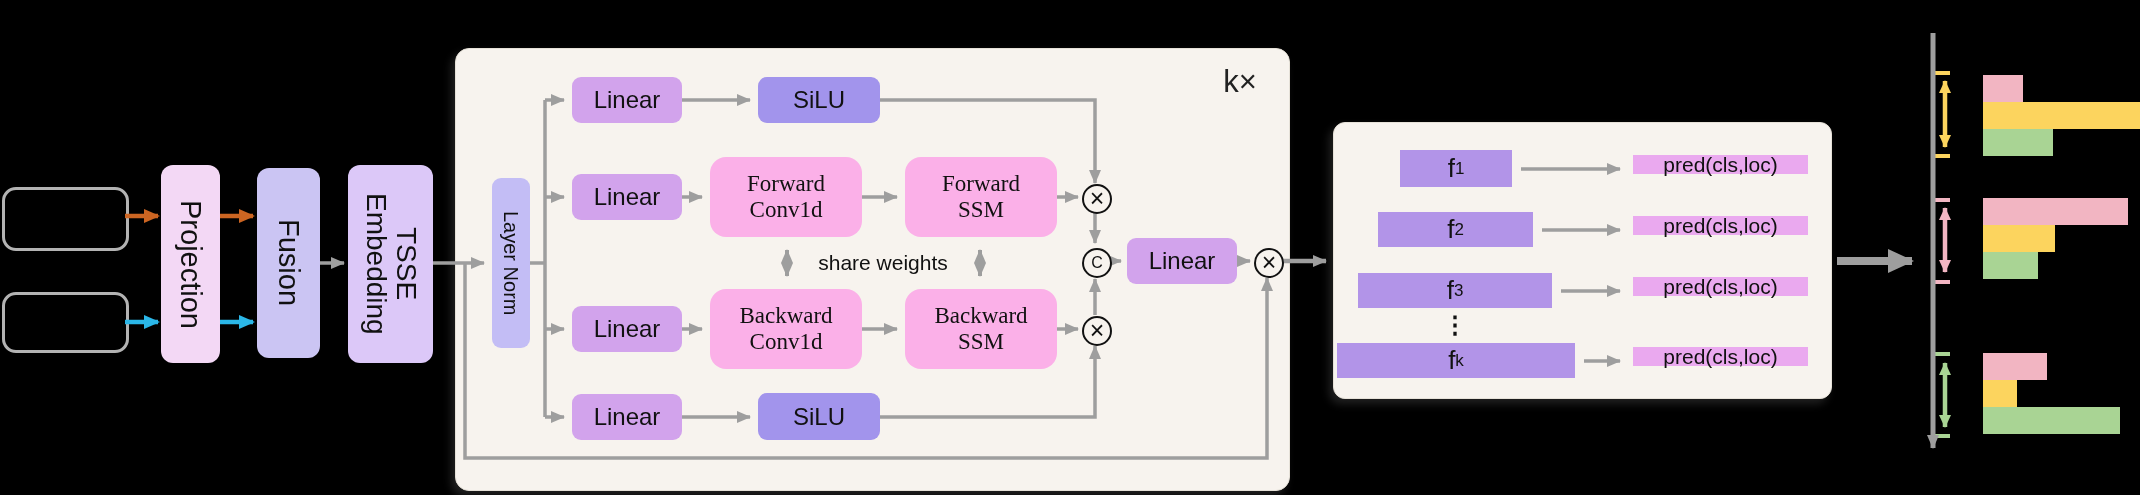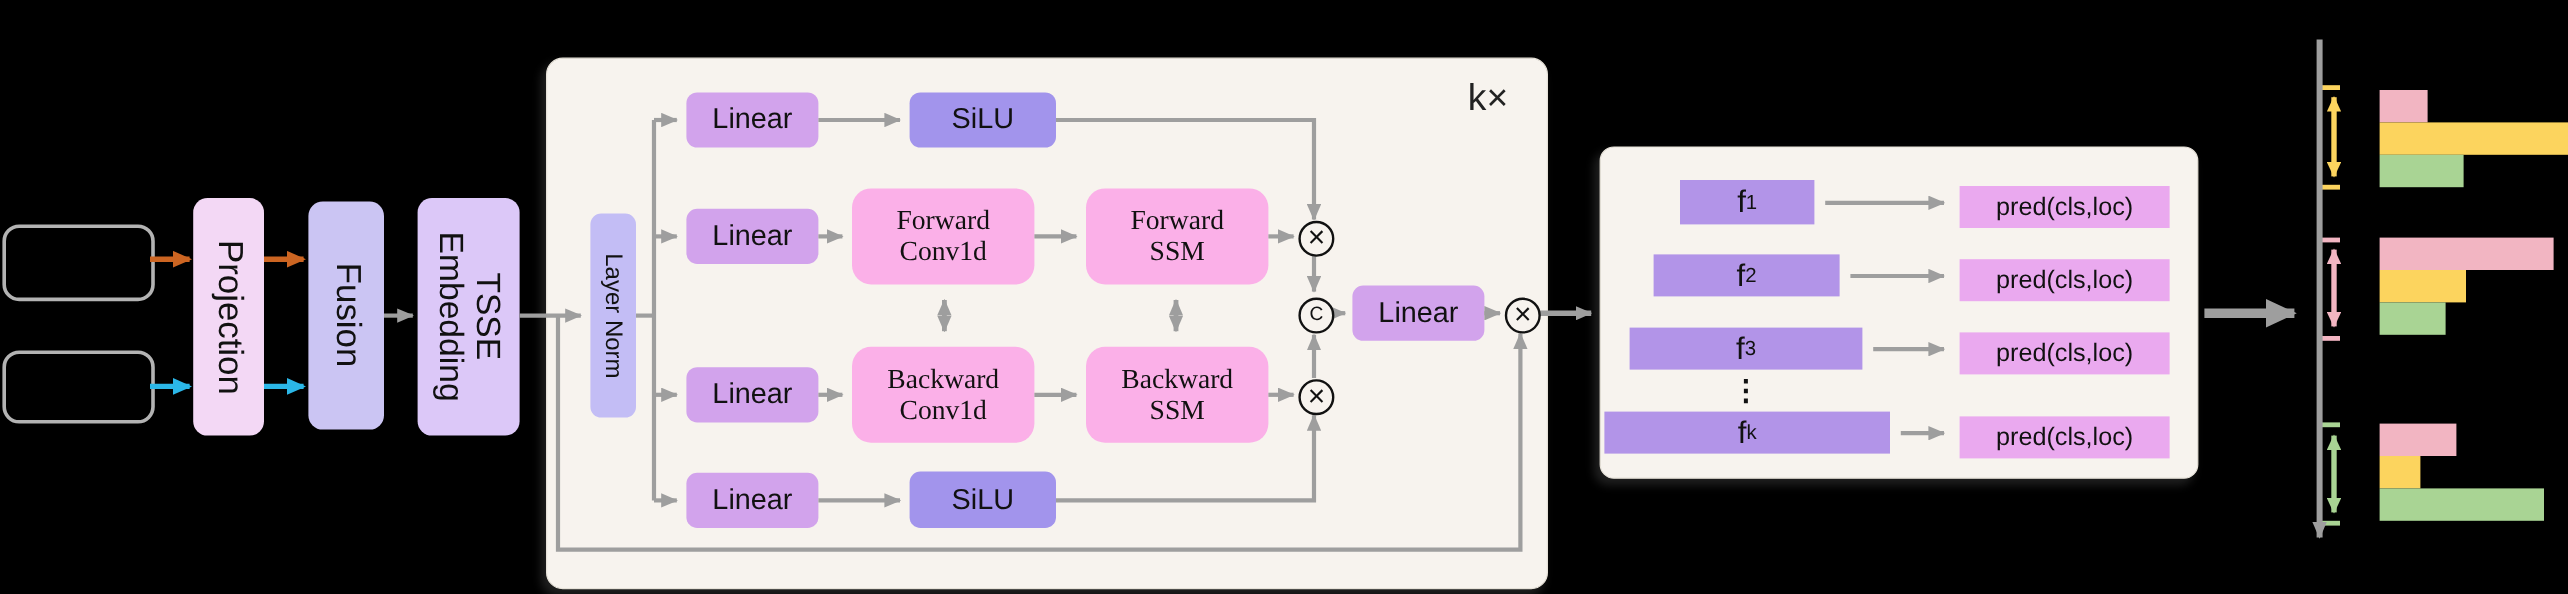--- a/index.html
+++ b/index.html
@@ -14,21 +14,21 @@
   .vtext{writing-mode:vertical-rl;text-orientation:mixed;white-space:pre-line;line-height:1.1;}
   .preline{white-space:pre-line;line-height:1.12;font-family:Liberation Serif, serif;}
   .input-box{position:absolute;background:#000;border:3px solid #b3b3b3;border-radius:14px;}
   .circle-op{position:absolute;width:26px;height:26px;border:2.5px solid #111;border-radius:50%;
              background:#f7f3ee;display:flex;align-items:center;justify-content:center;z-index:6;}
   .circle-op .x{font-size:25px;line-height:20px;margin-top:-2px;}
   .circle-op .c{font-size:16px;line-height:16px;font-weight:500;}
   .fbar{position:absolute;background:#b294e8;display:flex;align-items:center;justify-content:center;}
   .fbar .fb{font-size:26px;}
   .fbar sub{font-size:17px;line-height:0;}
-  .pred{position:absolute;width:175px;height:35px;background:#eaa9ef;display:flex;
+  .pred{position:absolute;width:175px;height:19px;background:#eaa9ef;display:flex;
         align-items:center;justify-content:center;font-size:21px;}
   .mini-bar{position:absolute;}
   .tick{position:absolute;height:4px;width:15px;}
   svg{position:absolute;left:0;top:0;z-index:5;}
   .boxlayer{z-index:4;}
   .toplayer{z-index:6;}
 </style>
 </head>
 <body>
 
@@ -171,20 +171,21 @@
   </div>
   <div class="box boxlayer" style="left:710px;top:289px;width:152px;height:80px;background:#fbb0e8;font-size:23px;border-radius:16px;">
     <span class="preline">Backward
 Conv1d</span>
   </div>
   <div class="box boxlayer" style="left:905px;top:289px;width:152px;height:80px;background:#fbb0e8;font-size:23px;border-radius:16px;">
     <span class="preline">Backward
 SSM</span>
   </div>
 
+  <div class="box toplayer" style="left:805px;top:249px;width:156px;height:28px;font-size:21px;">share weights</div>
 
   <div class="circle-op" style="left:1082px;top:184px;">
     <span class="x">×</span>
   </div>
   <div class="circle-op" style="left:1082px;top:316px;">
     <span class="x">×</span>
   </div>
   <div class="circle-op" style="left:1082px;top:248px;">
     <span class="c">C</span>
   </div>

